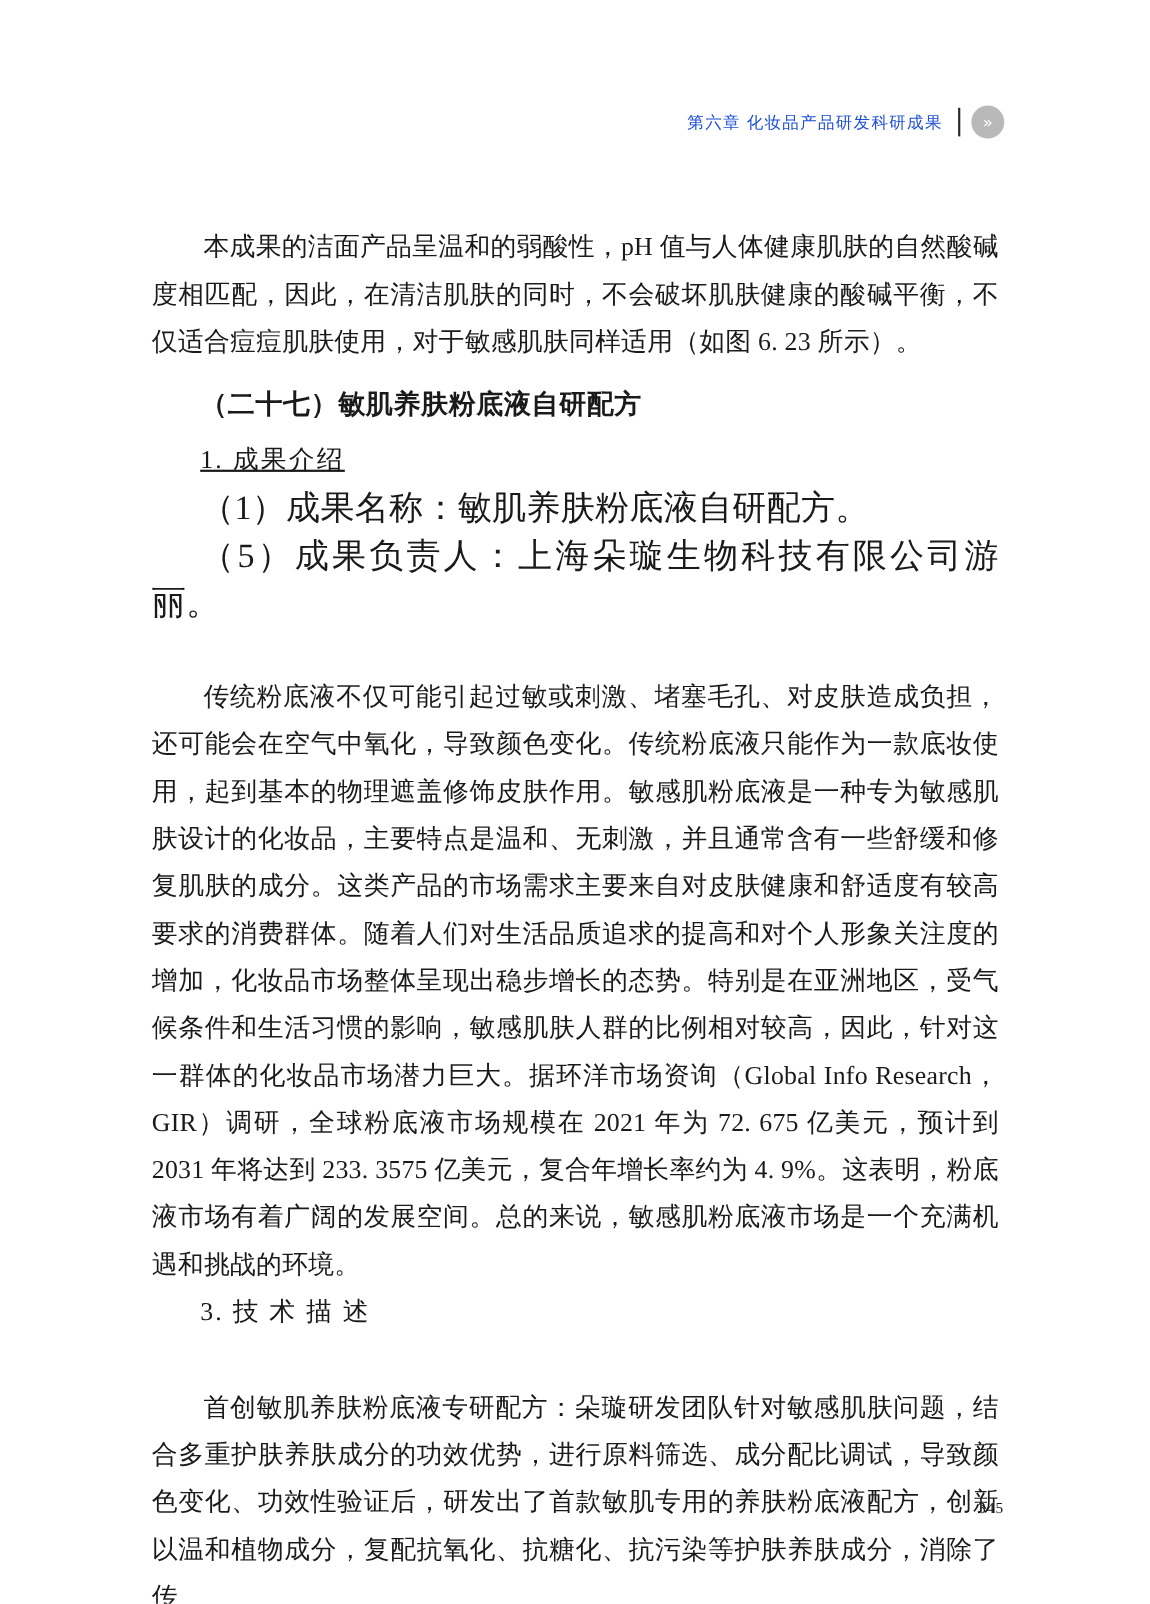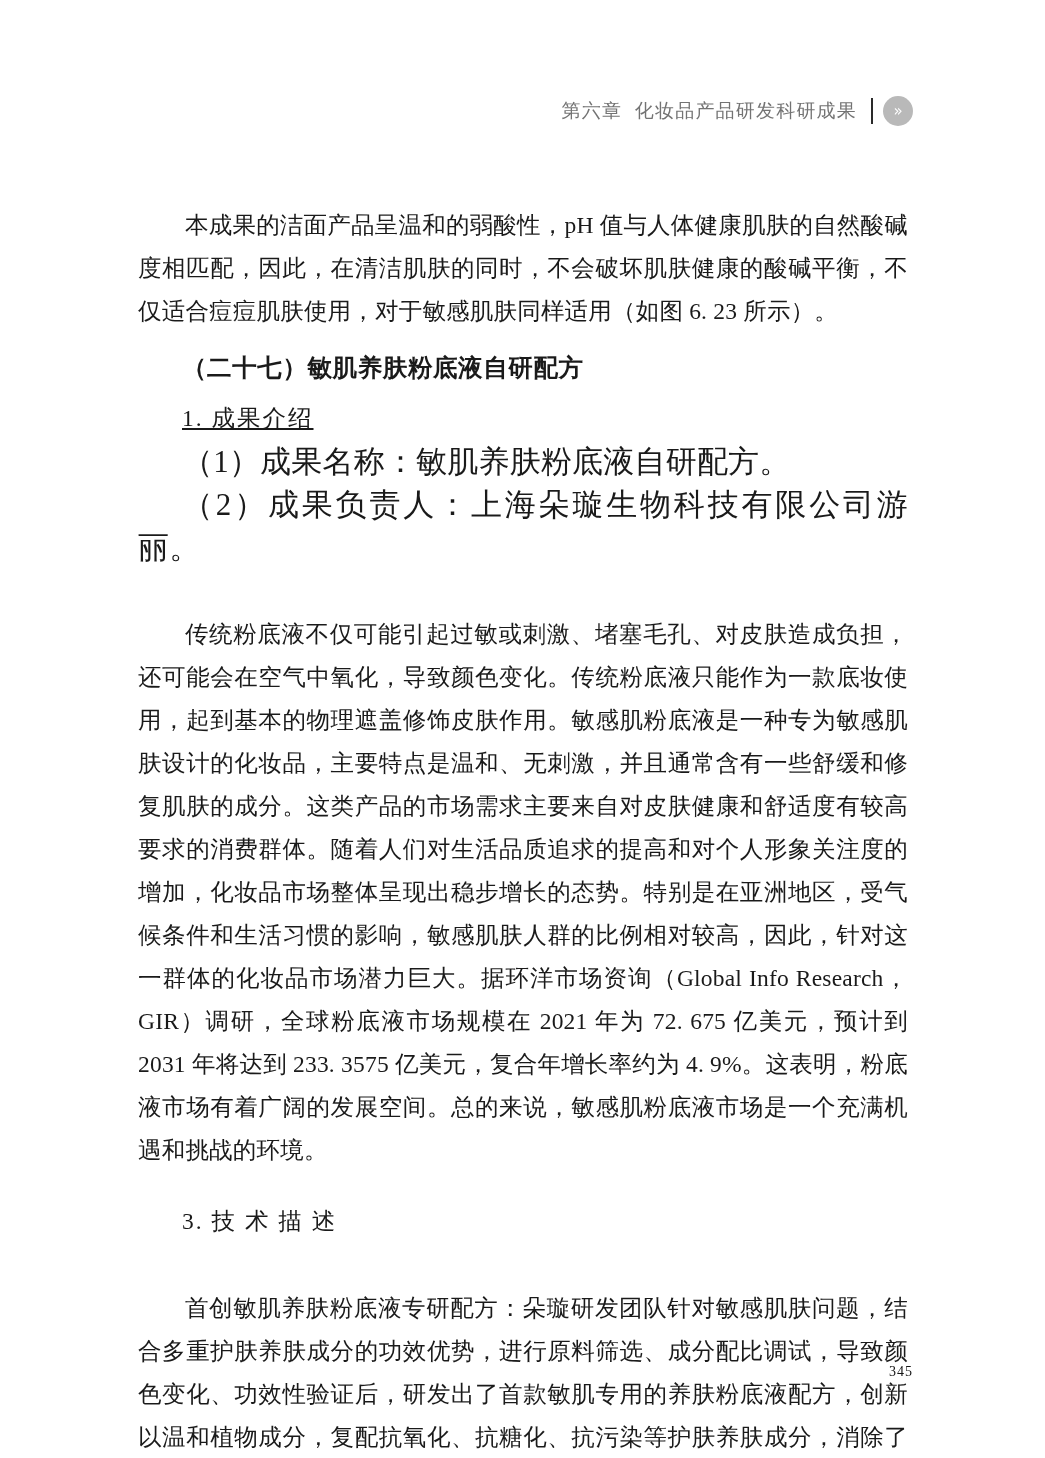--- a/index.html
+++ b/index.html
@@ -32,24 +32,24 @@
   }
   .header-inner {
     position: absolute;
     right: 132px;
     top: 0;
     display: flex;
     align-items: center;
     gap: 10px;
   }
   .header-title {
-    font-family: Liberation Mono, monospace;
-    font-size: 19px;
+    font-family: Liberation Sans, sans-serif;
+    font-size: 15px;
     letter-spacing: 1.2px;
-    color: #737373;
+    color: #1d4ed8;
     white-space: nowrap;
   }
   .header-bar {
     width: 2px;
     height: 26px;
     background: #2a2a2a;
     margin-left: 4px;
   }
   .header-badge {
     width: 30px;
@@ -102,21 +102,21 @@
   .numbered.kai {
     font-family: "Liberation Serif", "DejaVu Serif", serif;
     letter-spacing: 2px;
   }
   .item {
     text-indent: 44px;
     font-size: 31px;
     line-height: 43px;
   }
   .gap-sm { margin-top: 6px; text-decoration: underline; }
-  .gap-md { margin-top: 28px; }
+  .gap-md { margin-top: 0; }
 
   
   .folio {
     position: absolute;
     right: 132px;
     bottom: 78px;
     font-family: "Liberation Serif", "DejaVu Serif", serif;
     font-size: 14px;
     color: #141414;
     letter-spacing: 1px;
@@ -137,21 +137,21 @@
 
   <div class="content">
 
     <p class="para">本成果的洁面产品呈温和的弱酸性，pH 值与人体健康肌肤的自然酸碱度相匹配，因此，在清洁肌肤的同时，不会破坏肌肤健康的酸碱平衡，不仅适合痘痘肌肤使用，对于敏感肌肤同样适用（如图 6. 23 所示）。</p>
 
     <p class="heading-sub">（二十七）敏肌养肤粉底液自研配方</p>
 
     <p class="numbered kai gap-sm">1. 成果介绍</p>
 
     <p class="item">（1）成果名称：敏肌养肤粉底液自研配方。</p>
-    <p class="item">（2）成果负责人：上海朵璇生物科技有限公司游丽。</p>
+    <p class="item">（5）成果负责人：上海朵璇生物科技有限公司游丽。</p>
 
 
     <p class="para">传统粉底液不仅可能引起过敏或刺激、堵塞毛孔、对皮肤造成负担，还可能会在空气中氧化，导致颜色变化。传统粉底液只能作为一款底妆使用，起到基本的物理遮盖修饰皮肤作用。敏感肌粉底液是一种专为敏感肌肤设计的化妆品，主要特点是温和、无刺激，并且通常含有一些舒缓和修复肌肤的成分。这类产品的市场需求主要来自对皮肤健康和舒适度有较高要求的消费群体。随着人们对生活品质追求的提高和对个人形象关注度的增加，化妆品市场整体呈现出稳步增长的态势。特别是在亚洲地区，受气候条件和生活习惯的影响，敏感肌肤人群的比例相对较高，因此，针对这一群体的化妆品市场潜力巨大。据环洋市场资询（Global Info Research，GIR）调研，全球粉底液市场规模在 2021 年为 72. 675 亿美元，预计到 2031 年将达到 233. 3575 亿美元，复合年增长率约为 4. 9%。这表明，粉底液市场有着广阔的发展空间。总的来说，敏感肌粉底液市场是一个充满机遇和挑战的环境。</p>
 
     <p class="numbered kai gap-md">3. 技 术 描 述</p>
 
     <p class="para">首创敏肌养肤粉底液专研配方：朵璇研发团队针对敏感肌肤问题，结合多重护肤养肤成分的功效优势，进行原料筛选、成分配比调试，导致颜色变化、功效性验证后，研发出了首款敏肌专用的养肤粉底液配方，创新以温和植物成分，复配抗氧化、抗糖化、抗污染等护肤养肤成分，消除了传</p>
 
   </div>
 

